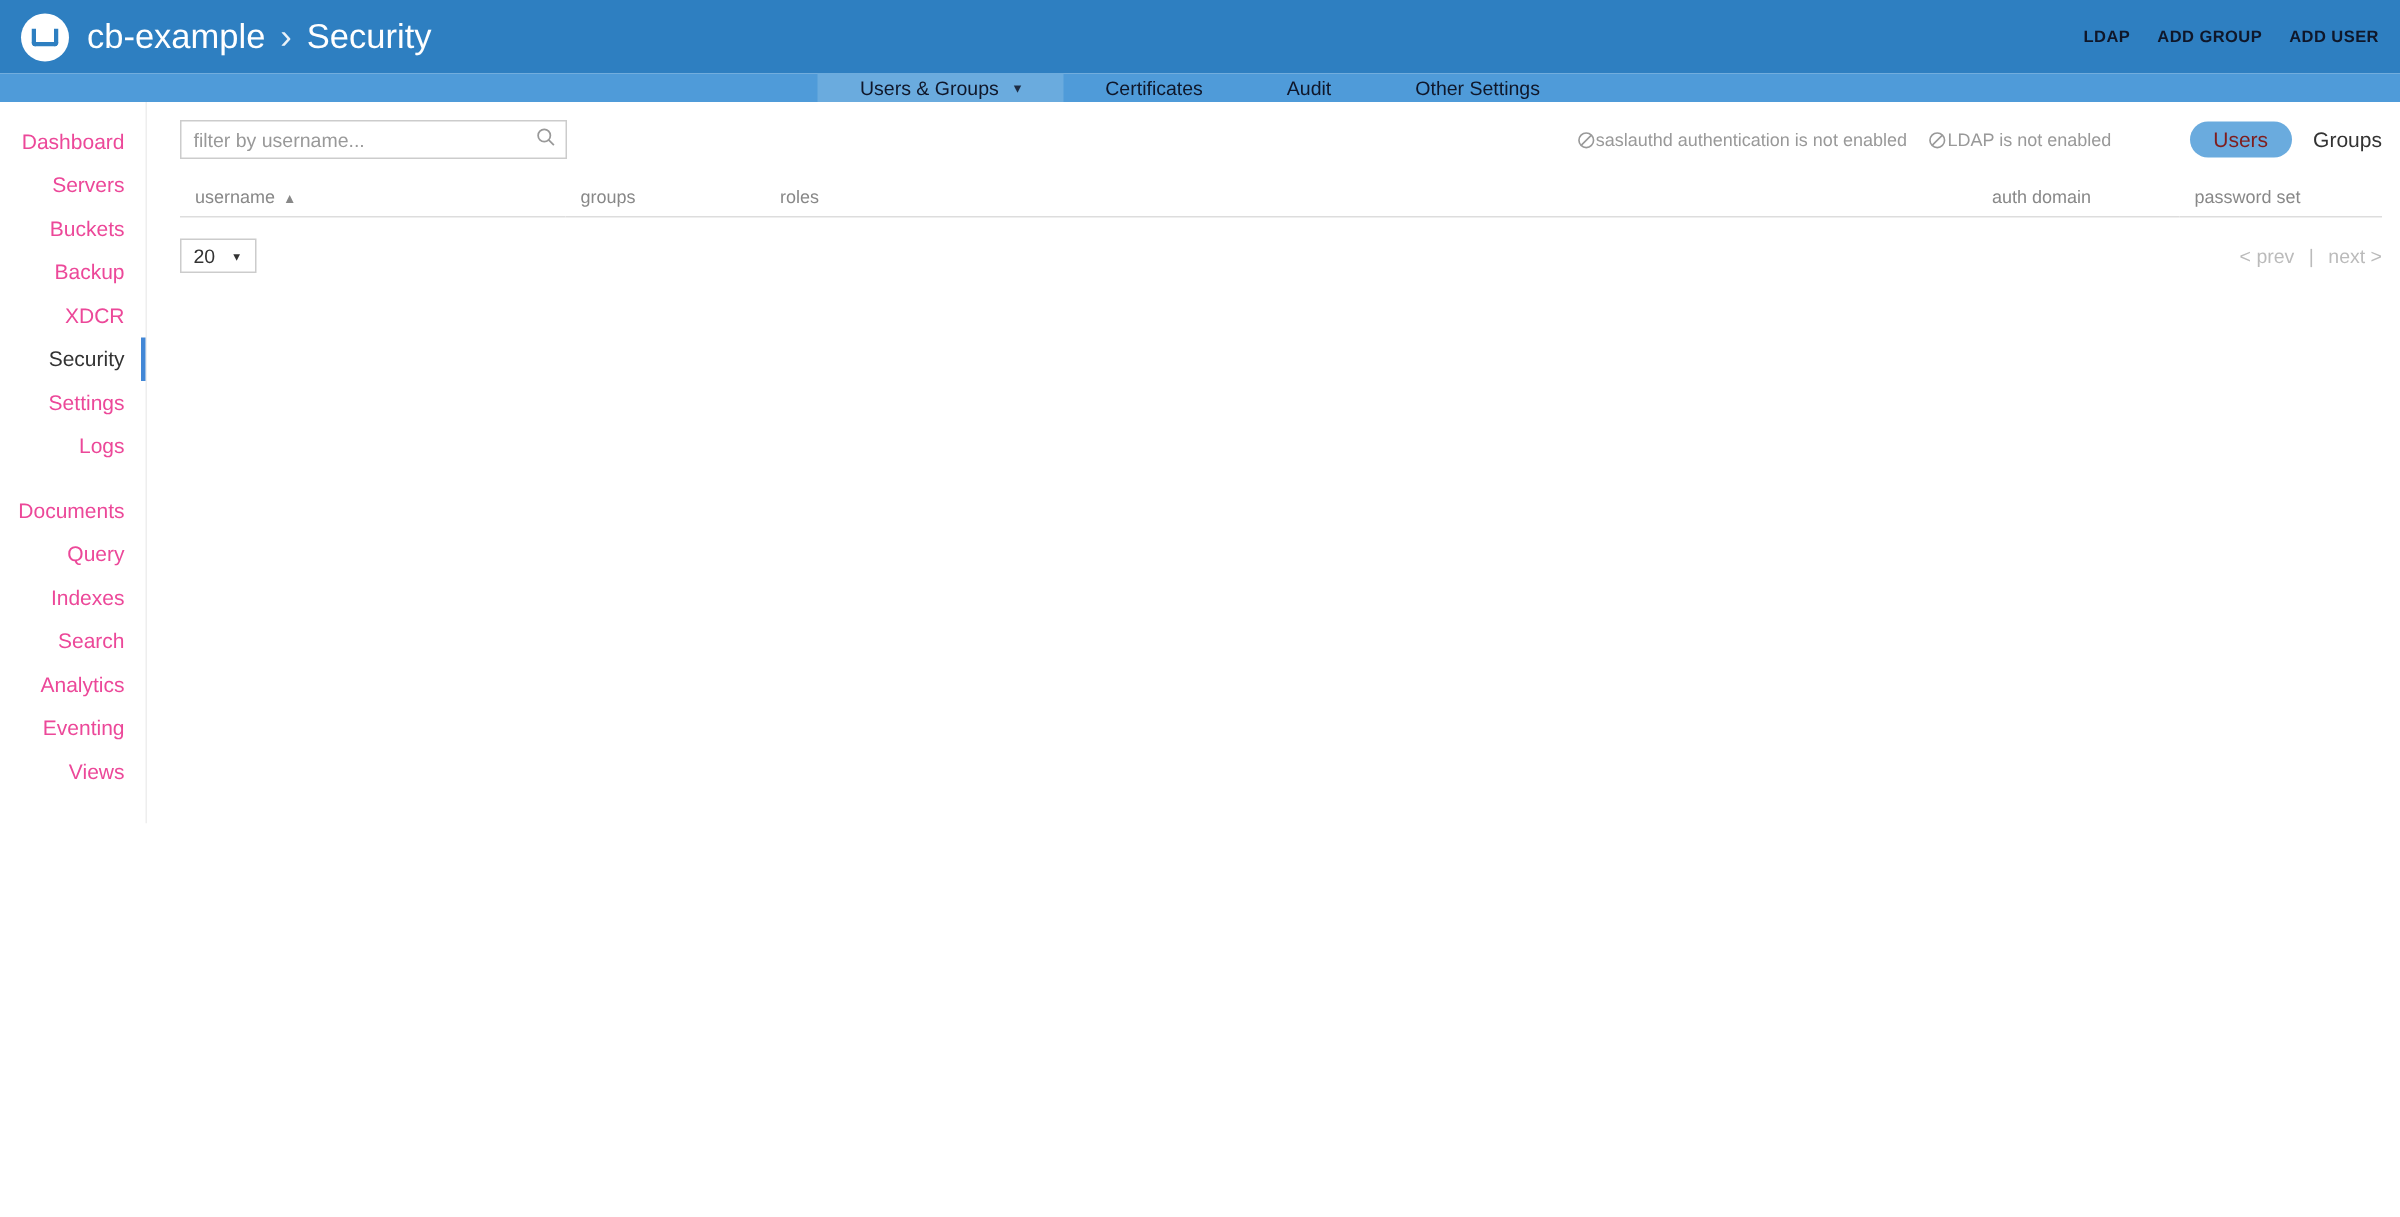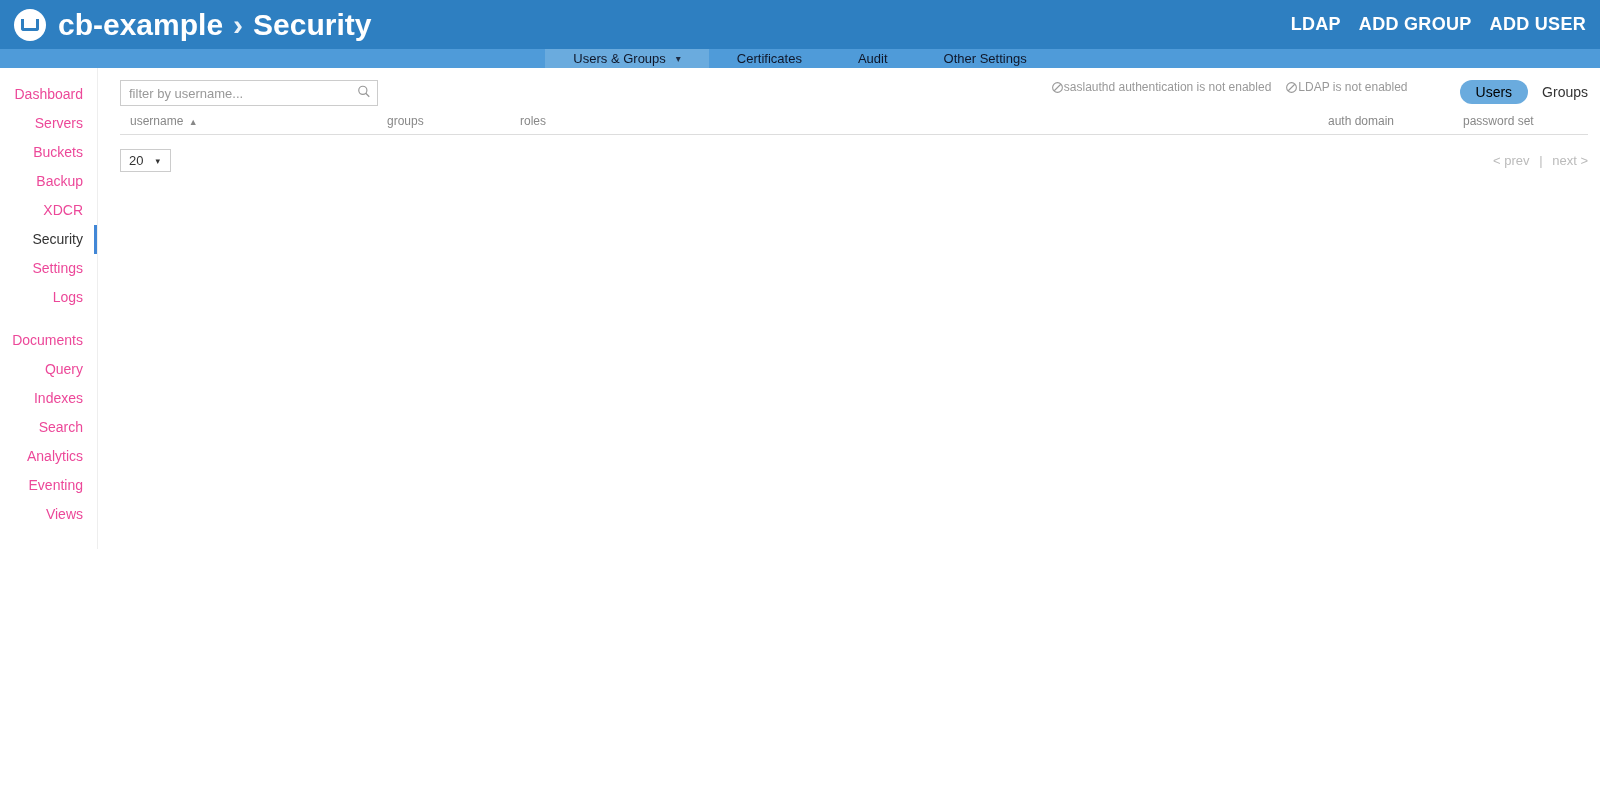--- a/index.html
+++ b/index.html
@@ -2,53 +2,53 @@
 <html><head>
   <meta charset="utf-8">
   <style>
     * { box-sizing: border-box; margin: 0; padding: 0; }
     body { font-family: -apple-system, BlinkMacSystemFont, "Segoe UI", Helvetica, Arial, sans-serif; font-size: 14px; color: #333; background: #fff; }
     
     
     .topbar { background: #2e7fc1; height: 49px; display: flex; align-items: center; padding: 0 14px; }
     .logo-circle { width: 32px; height: 32px; border-radius: 50%; background: #fff; display: flex; align-items: center; justify-content: center; margin-right: 12px; }
     .logo-inner { width: 18px; height: 12px; border: 3px solid #2e7fc1; border-top: none; border-radius: 0 0 3px 3px; }
-    .breadcrumb { display: flex; align-items: center; gap: 10px; color: #fff; font-size: 30px; font-weight: 700; }
+    .breadcrumb { display: flex; align-items: center; gap: 10px; color: #fff; font-size: 23px; font-weight: 400; }
     .breadcrumb .chev { color: #fff; opacity: 0.9; }
     .topbar-spacer { flex: 1; }
     .topbar-actions { display: flex; gap: 18px; }
-    .topbar-actions a { color: #ffffff; font-size: 18px; font-weight: 600; letter-spacing: 0.3px; text-decoration: none; cursor: pointer; }
+    .topbar-actions a { color: #0f172a; font-size: 11px; font-weight: 600; letter-spacing: 0.3px; text-decoration: none; cursor: pointer; }
     
     
     .subnav { background: #4f9bd9; height: 19px; display: flex; justify-content: center; align-items: stretch; }
     .subnav-item { color: #0f172a; font-size: 13px; padding: 0 28px; display: flex; align-items: center; cursor: pointer; position: relative; }
     .subnav-item.active { background: #6aabde; }
     .subnav-chev { margin-left: 10px; font-size: 10px; opacity: 0.85; }
     
     
     .layout { display: flex; }
     .sidebar { width: 98px; border-right: 1px solid #eee; padding-top: 12px; padding-bottom: 20px; }
     .sidebar-item { text-align: right; padding: 4px 14px 4px 4px; font-size: 14px; color: #ec4899; cursor: pointer; line-height: 1.5; }
     .sidebar-item.active { color: #333; border-right: 3px solid #4287d6; padding-right: 11px; }
     .sidebar-gap { height: 14px; }
     
     .main { flex: 1; padding: 12px 12px 12px 22px; }
     
     
-    .filter-row { display: flex; align-items: flex-start; gap: 12px; }
+    .filter-row { display: flex; align-items: center; gap: 12px; margin-bottom: 10px; }
     .filter-box { position: relative; width: 258px; }
     .filter-input { width: 100%; height: 26px; border: 1px solid #ccc; padding: 3px 28px 3px 8px; font-size: 13px; color: #333; }
     .filter-input::placeholder { color: #999; font-style: normal; }
     .search-ic { position: absolute; right: 7px; top: 50%; transform: translateY(-50%); color: #999; pointer-events: none; }
     .filter-spacer { flex: 1; }
     .warn-group { display: flex; gap: 14px; color: #999; font-size: 12px; align-items: center; }
     .warn-item { display: flex; align-items: center; gap: 0; }
     .nope-ic { width: 13px; height: 13px; display: inline-block; }
     .right-toggle { display: flex; align-items: center; gap: 14px; margin-left: auto; }
-    .pill { background: #6aabde; color: #000000; border-radius: 14px; padding: 4px 16px; font-size: 14px; cursor: pointer; }
+    .pill { background: #6aabde; color: #7f1d1d; border-radius: 14px; padding: 4px 16px; font-size: 14px; cursor: pointer; }
     .toggle-link { color: #333; font-size: 14px; cursor: pointer; }
     
     
     .tbl { width: 100%; border-collapse: collapse; }
     .tbl th { text-align: left; font-weight: 400; font-size: 12px; color: #888; padding: 8px 10px 6px; border-bottom: 1px solid #ddd; }
     .tbl th.sortable { cursor: pointer; }
     .sort-arrow { font-size: 9px; margin-left: 2px; }
     .tbl td { padding: 8px 10px; border-bottom: 1px solid #eee; font-size: 13.5px; color: #333; }
     
     .col-username { width: 257px; }

